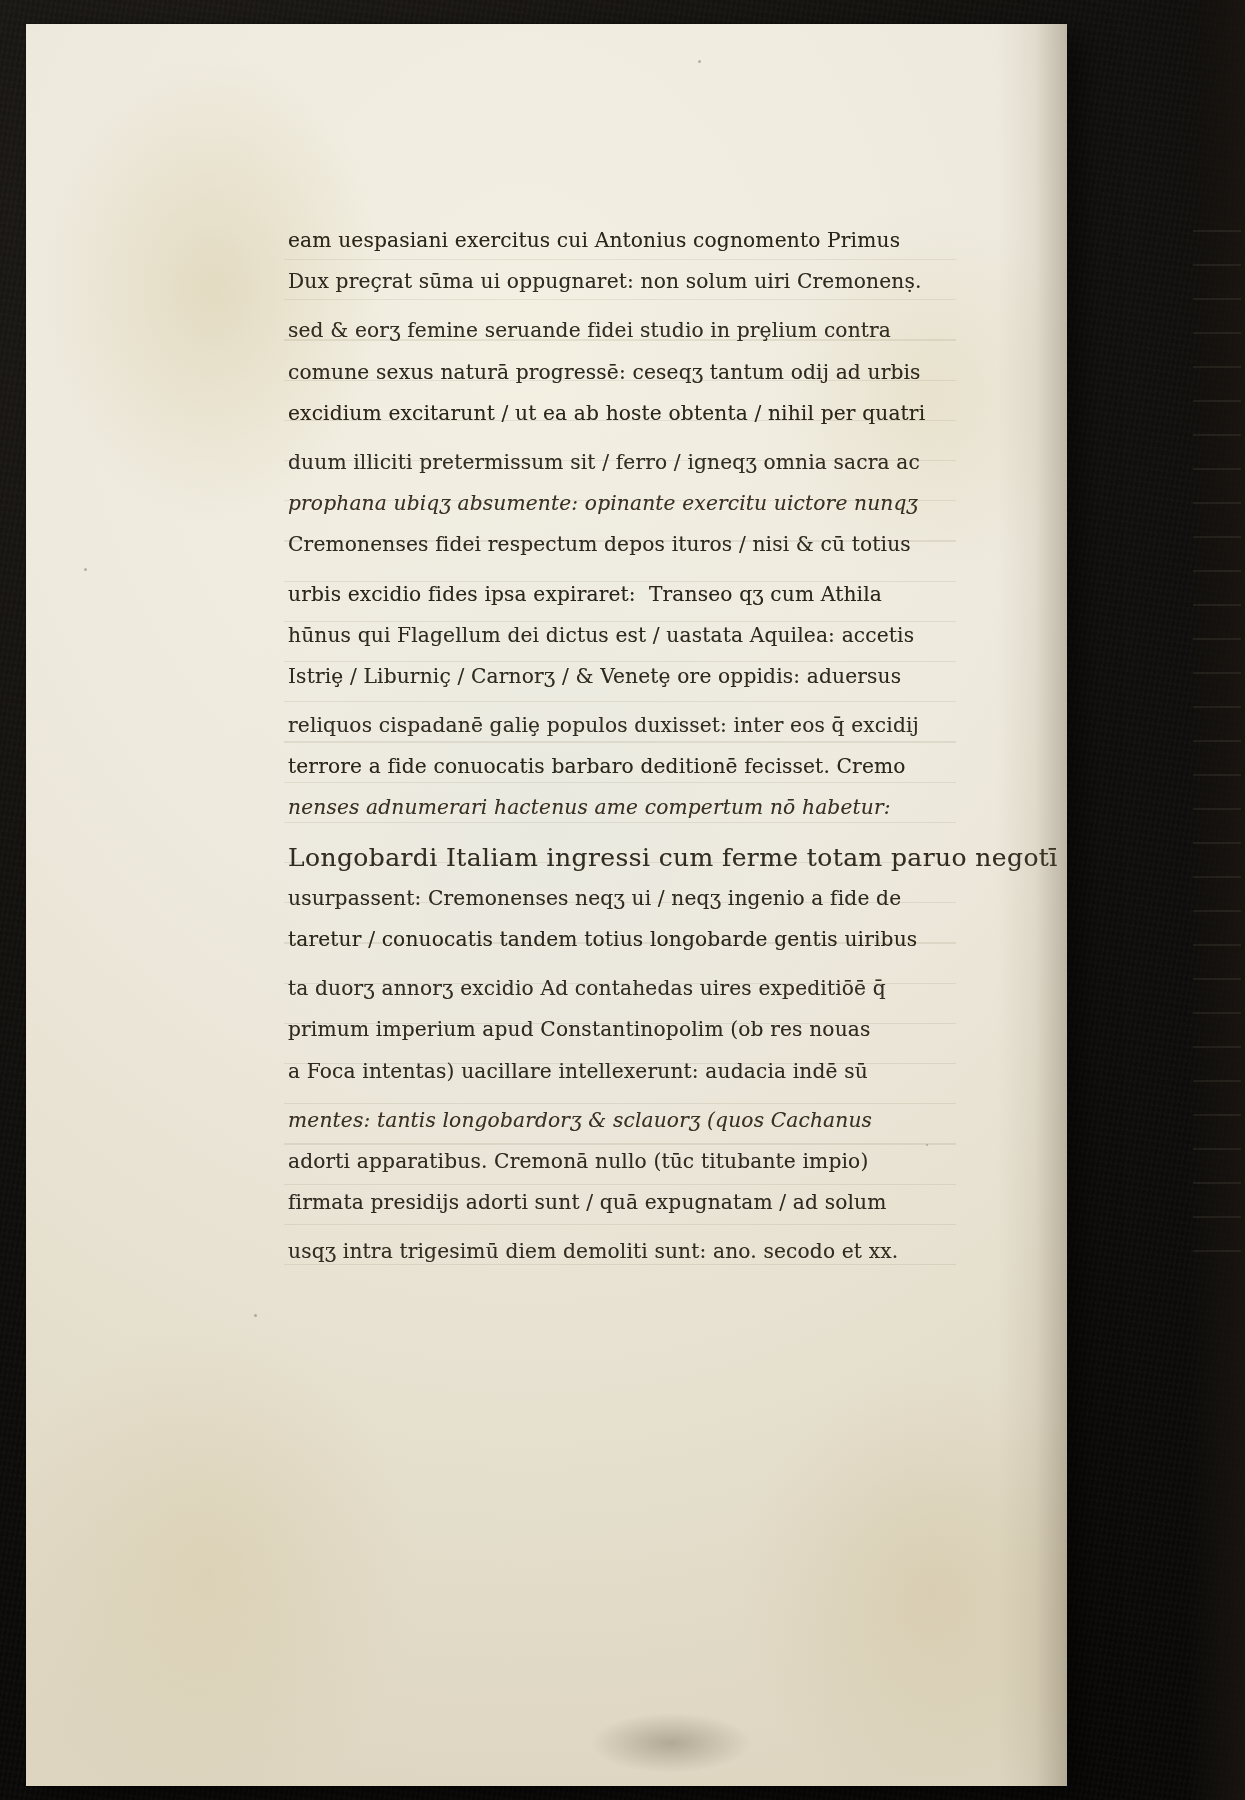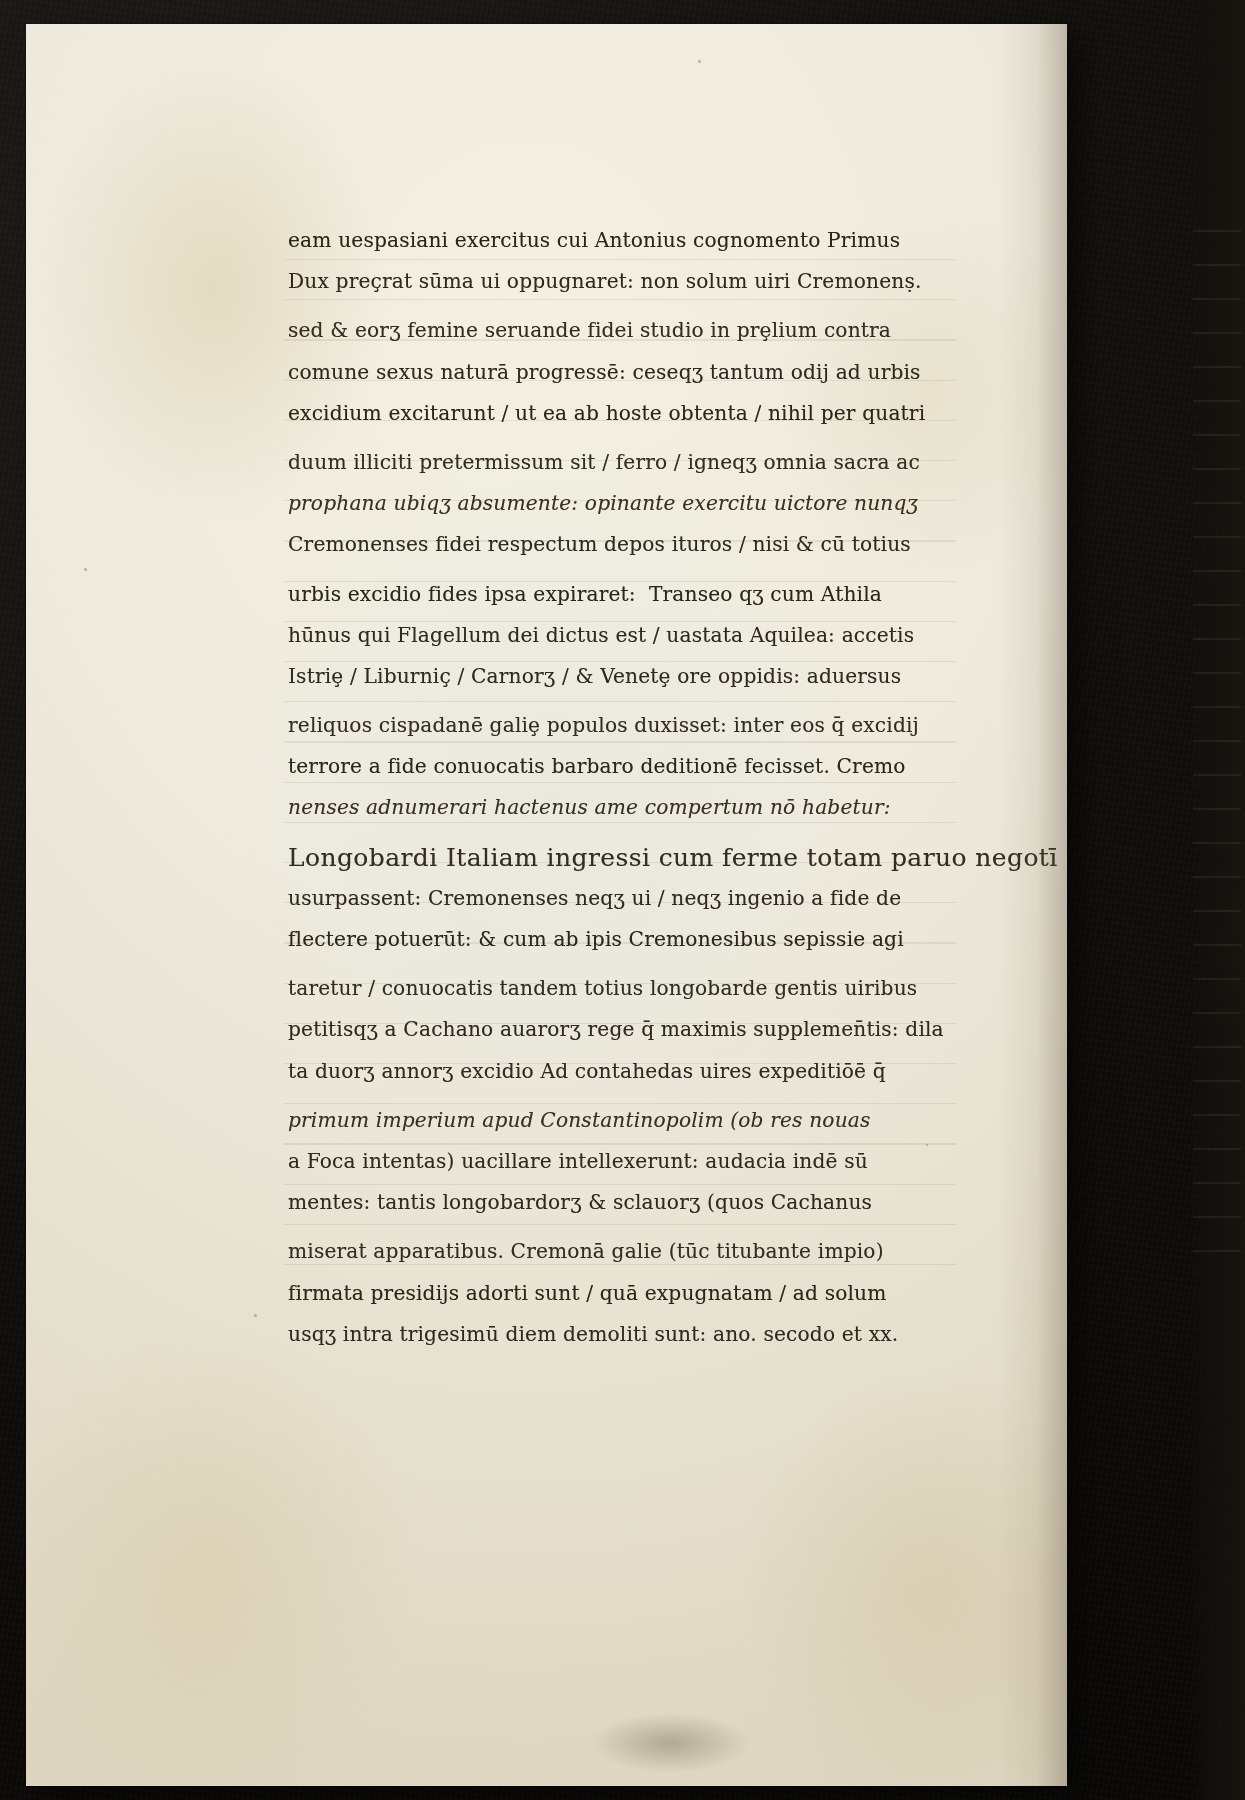--- a/index.html
+++ b/index.html
@@ -184,28 +184,26 @@
       <div class="line">prophana ubiqʒ absumente: opinante exercitu uictore nunqʒ</div>
       <div class="line">Cremonenses fidei respectum depos ituros / nisi &amp; cū totius</div>
       <div class="line">urbis excidio fides ipsa expiraret:  Transeo qʒ cum Athila</div>
       <div class="line">hūnus qui Flagellum dei dictus est / uastata Aquilea: accetis</div>
       <div class="line">Istriȩ / Liburniç / Carnorʒ / &amp; Venetȩ ore oppidis: aduersus</div>
       <div class="line">reliquos cispadanē galiȩ populos duxisset: inter eos q̄ excidij</div>
       <div class="line">terrore a fide conuocatis barbaro deditionē fecisset. Cremo</div>
       <div class="line">nenses adnumerari hactenus ame compertum nō habetur:</div>
       <div class="line big">Longobardi Italiam ingressi cum ferme totam paruo negotī</div>
       <div class="line">usurpassent: Cremonenses neqʒ ui / neqʒ ingenio a fide de</div>
-      <div class="line">flectere potuerūt: &amp; cum ab ipis Cremonesibus sepissie agi</div>
       <div class="line">taretur / conuocatis tandem totius longobarde gentis uiribus</div>
-      <div class="line">petitisqʒ a Cachano auarorʒ rege q̄ maximis supplemen̄tis: dila</div>
       <div class="line">ta duorʒ annorʒ excidio Ad contahedas uires expeditiōē q̄</div>
       <div class="line">primum imperium apud Constantinopolim (ob res nouas</div>
       <div class="line">a Foca intentas) uacillare intellexerunt: audacia indē sū</div>
       <div class="line">mentes: tantis longobardorʒ &amp; sclauorʒ (quos Cachanus</div>
-      <div class="line">miserat apparatibus. Cremonā galie (tūc titubante impio)</div>
+      <div class="line">adorti apparatibus. Cremonā nullo (tūc titubante impio)</div>
       <div class="line">firmata presidijs adorti sunt / quā expugnatam / ad solum</div>
       <div class="line">usqʒ intra trigesimū diem demoliti sunt: ano. secodo et xx.</div>
     </div>
 
     <div class="gutter"></div>
   </div>
 
   <div id="hinge"></div>
 
   <div id="nextleaf">

